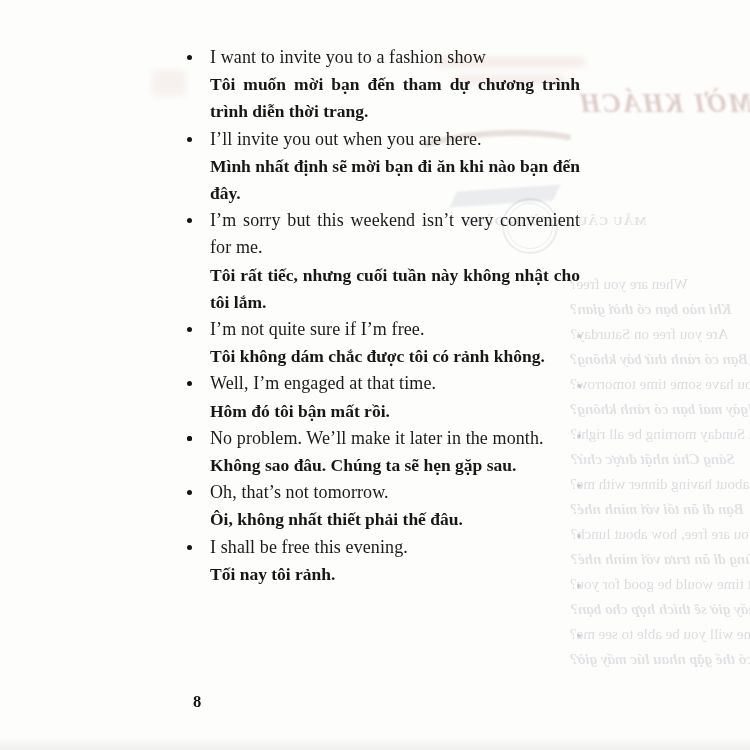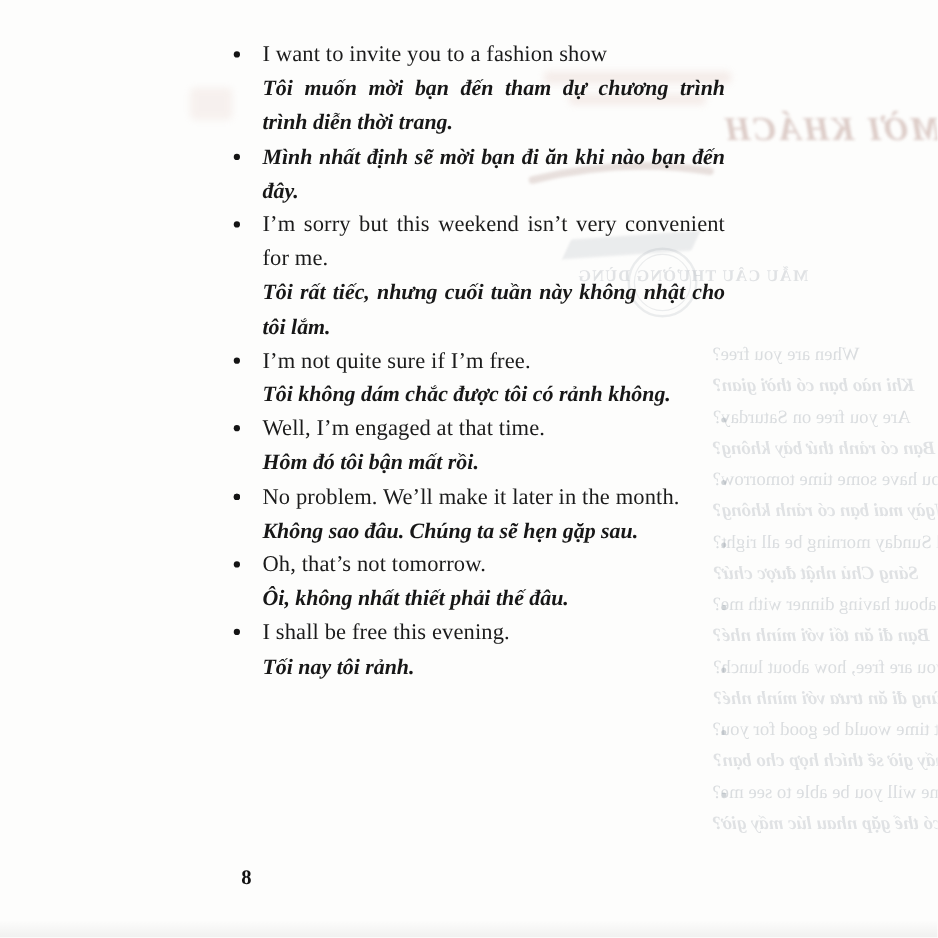--- a/index.html
+++ b/index.html
@@ -44,27 +44,27 @@
   .ghost-line.vi{font-style:italic;font-weight:bold;opacity:.34;}
   .ghost-dot{
     position:absolute;right:169px;width:4px;height:4px;border-radius:50%;
     background:#9aa1aa;opacity:.45;
   }
   .bottom-shade{
     position:absolute;left:0;right:0;bottom:0;height:14px;
     background:linear-gradient(to bottom,rgba(0,0,0,0),rgba(0,0,0,.05));
   }
   
-  .content{position:absolute;left:210px;top:30px;width:370px;z-index:2;}
+  .content{position:absolute;left:210px;top:44px;width:370px;z-index:2;}
   .content p{margin:0;text-align:justify;text-align-last:left;line-height:27.2px;}
   p.en{
     position:relative;font-size:18px;color:#1b1b1b;letter-spacing:.1px;
   }
   p.vi{
-    font-size:17.5px;font-weight:bold;font-style:italic;color:#171717;
+    font-size:17.5px;font-weight:bold;color:#171717;
   }
   .bullet{
     position:absolute;left:-23px;top:11px;width:5px;height:5px;border-radius:50%;
     background:#141414;display:block;
   }
   .page-number{
     position:absolute;left:193px;top:692px;z-index:2;
     font-weight:bold;font-size:16.5px;color:#111;
   }
 </style>
@@ -114,21 +114,21 @@
   <span class="ghost-dot" style="top:634px"></span>
 
   <div class="bottom-shade"></div>
 </div>
 
 <div class="content">
 
   <p class="en"><span class="bullet"></span><span>I want to invite you to a fashion show</span></p>
   <p class="vi">Tôi muốn mời bạn đến tham dự chương trình trình diễn thời trang.</p>
 
-  <p class="en"><span class="bullet"></span></p>
+  <p class="en"><span class="bullet"></span><span>I’ll invite you out when you are here.</span></p>
   <p class="vi">Mình nhất định sẽ mời bạn đi ăn khi nào bạn đến đây.</p>
 
 
   <p class="en"><span class="bullet"></span><span>I’m sorry but this weekend isn’t very convenient for me.</span></p>
   <p class="vi">Tôi rất tiếc, nhưng cuối tuần này không nhật cho tôi lắm.</p>
 
   <p class="en"><span class="bullet"></span><span>I’m not quite sure if I’m free.</span></p>
   <p class="vi">Tôi không dám chắc được tôi có rảnh không.</p>
 
   <p class="en"><span class="bullet"></span><span>Well, I’m engaged at that time.</span></p>

